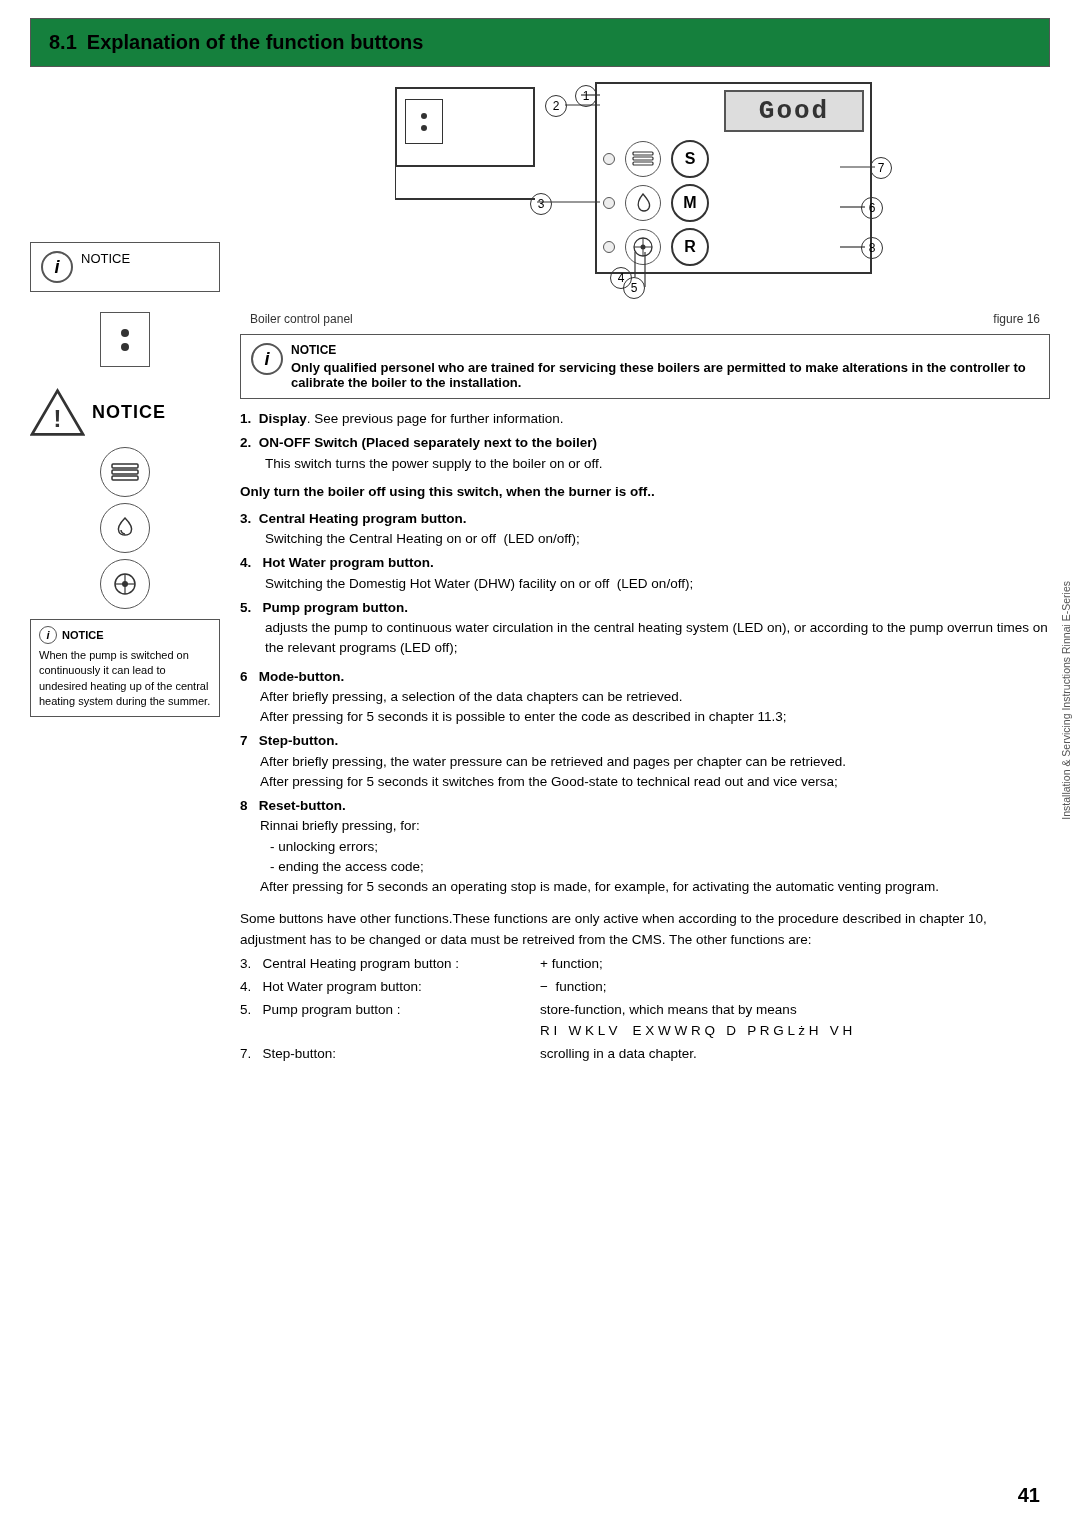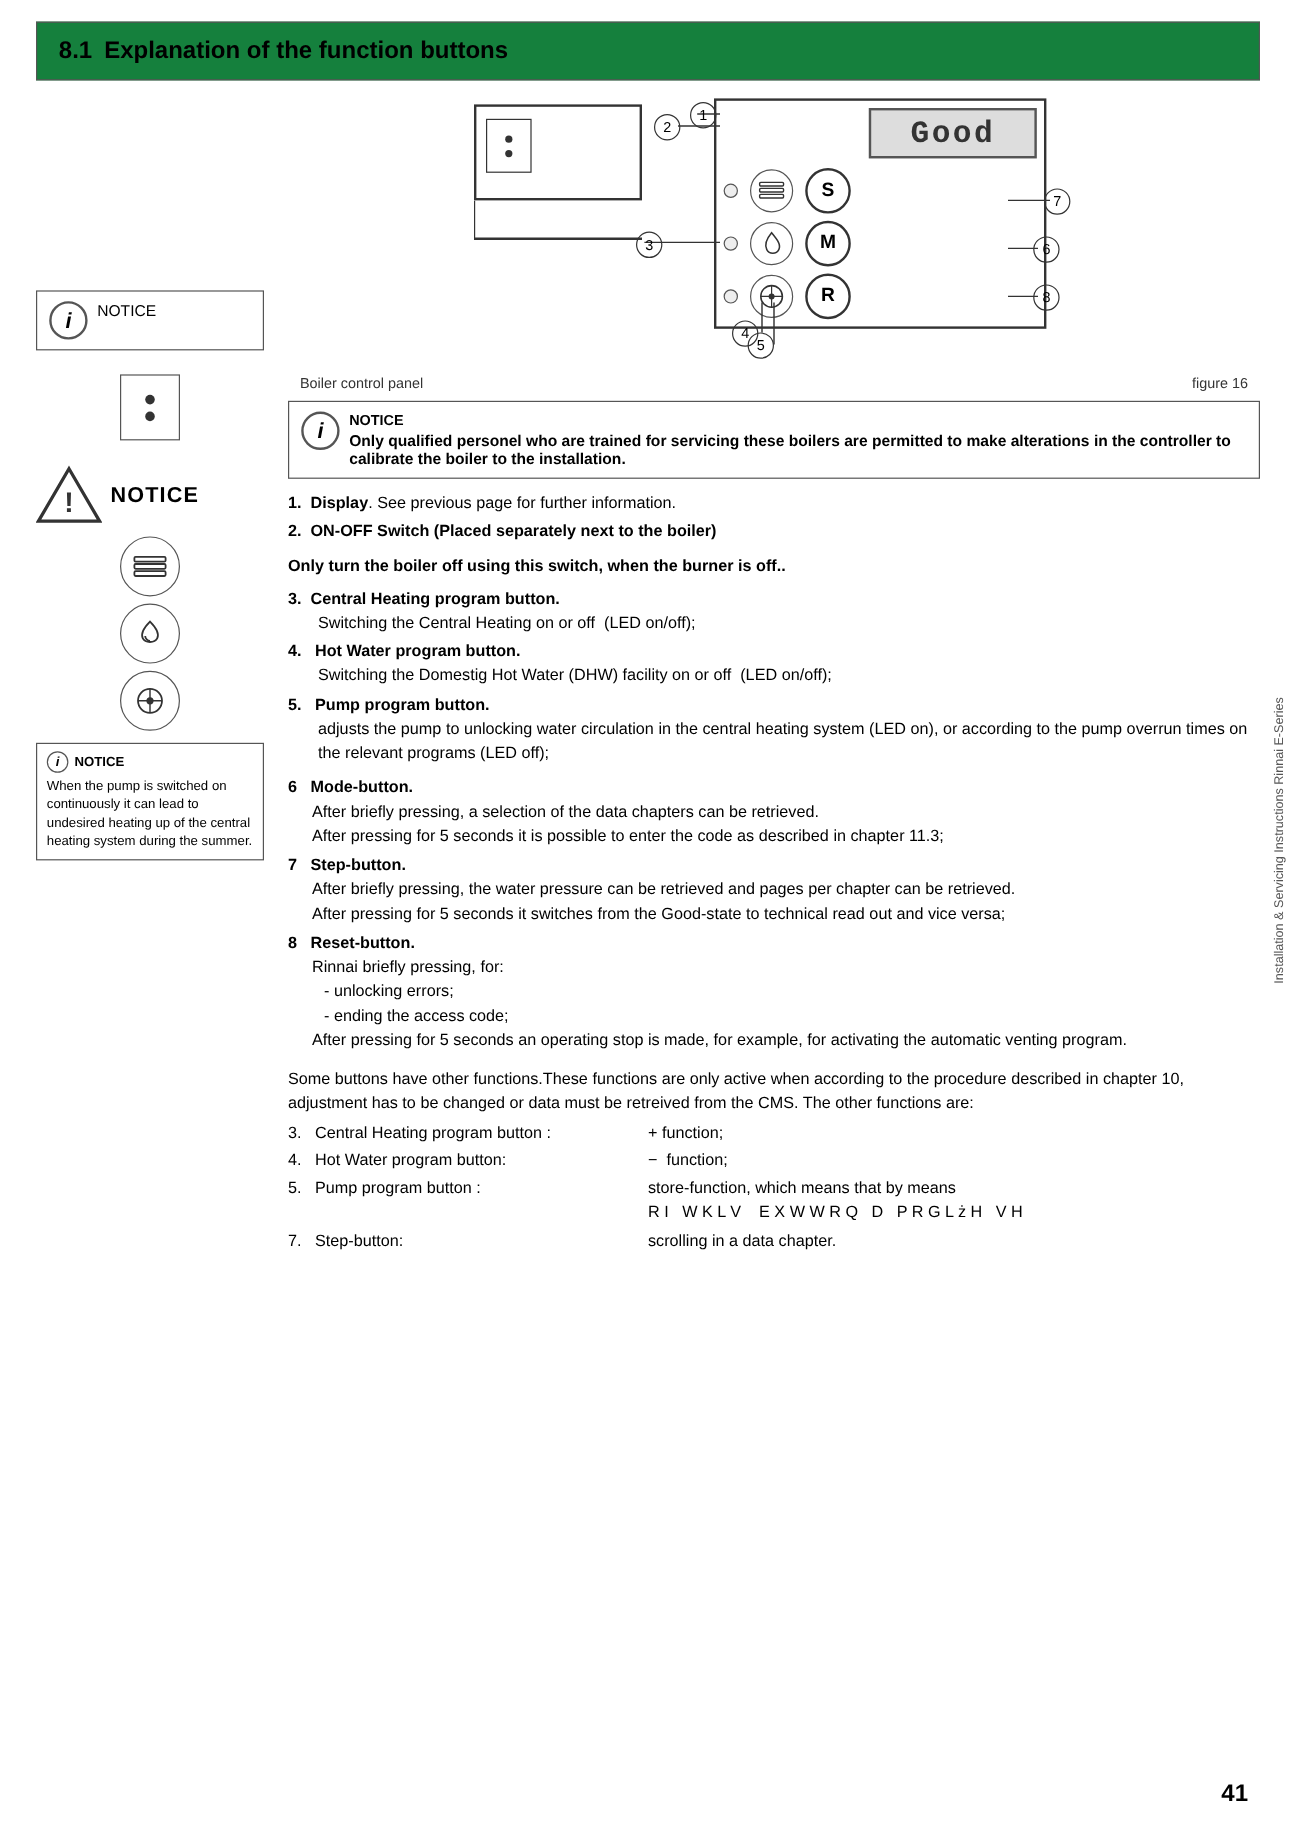--- a/index.html
+++ b/index.html
@@ -482,37 +482,38 @@
           <div class="notice-text" style="font-weight:bold;">Only qualified personel who are trained for servicing these boilers are permitted to make alterations in the controller to calibrate the boiler to the installation.</div>
         </div>
       </div>
 
       <div style="margin: 6px 0;">
         <div class="body-text">
           <b>1. &nbsp;Display</b>. See previous page for further information.
         </div>
         <div class="body-text">
           <b>2. &nbsp;ON-OFF Switch (Placed separately next to the boiler)</b><br>
+          <span class="indent" style="display:block;margin-left:25px;">This switch turns the power supply to the boiler on or off.</span>
         </div>
       </div>
 
       <div style="margin: 10px 0; font-weight:bold; font-size:13.5px;">Only turn the boiler off using this switch, when the burner is off..</div>
 
       <div style="margin:8px 0;">
         <div class="body-text">
           <b>3. &nbsp;Central Heating program button.</b><br>
           <span style="display:block;margin-left:25px;">Switching the Central Heating on or off &nbsp;(LED on/off);</span>
         </div>
         <div class="body-text">
           <b>4. &nbsp;&nbsp;Hot Water program button.</b><br>
           <span style="display:block;margin-left:25px;">Switching the Domestig Hot Water (DHW) facility on or off &nbsp;(LED on/off);</span>
         </div>
         <div class="body-text">
           <b>5. &nbsp;&nbsp;Pump program button.</b><br>
-          <span style="display:block;margin-left:25px;">adjusts the pump to unlocking water circulation in the central heating system (LED on), or according to the pump overrun times on the relevant programs (LED off);</span>
+          <span style="display:block;margin-left:25px;">adjusts the pump to continuous water circulation in the central heating system (LED on), or according to the pump overrun times on the relevant programs (LED off);</span>
         </div>
       </div>
 
       <div style="margin:6px 0;">
         <div class="body-text">
           <b>6 &nbsp;&nbsp;Mode-button.</b><br>
           <span style="display:block;margin-left:20px;">After briefly pressing, a selection of the data chapters can be retrieved.</span>
           <span style="display:block;margin-left:20px;">After pressing for 5 seconds it is possible to enter the code as described in chapter 11.3;</span>
         </div>
         <div class="body-text" style="margin-top:4px;">

